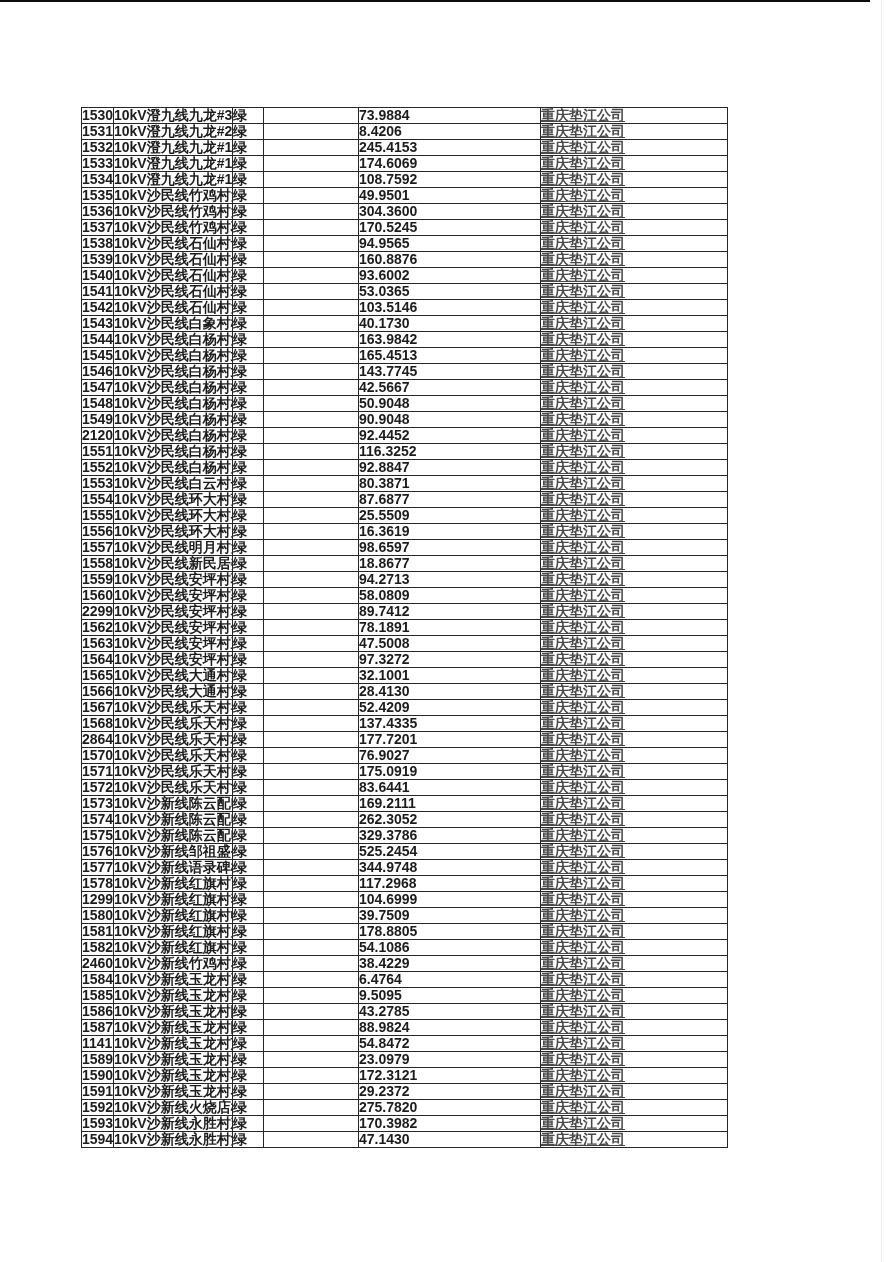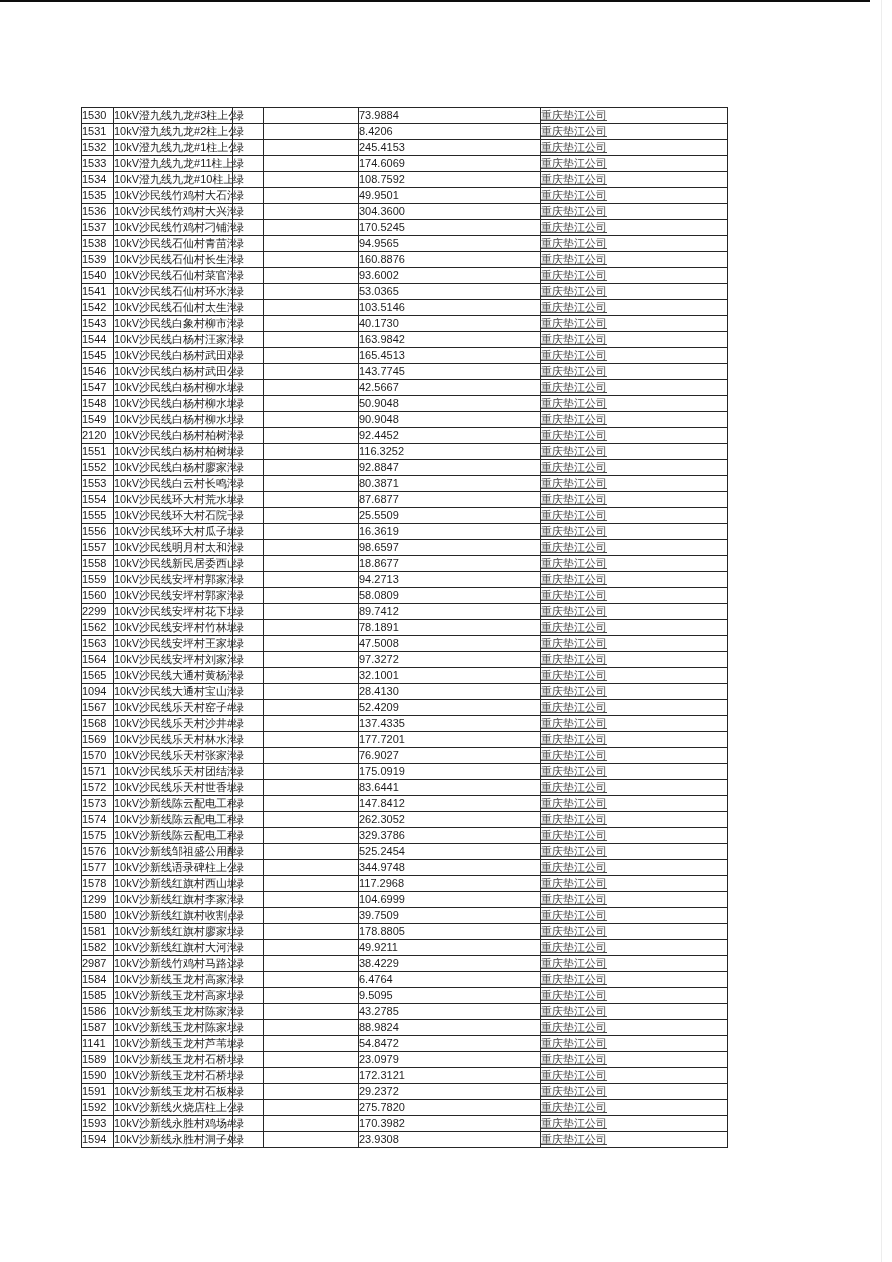--- a/index.html
+++ b/index.html
@@ -21,21 +21,22 @@
     width:1px;height:1262px;
     background:#ededed;
   }
   .grid-wrap{
     position:absolute;left:81px;top:107px;
   }
   table.grid{
     border-collapse:collapse;
     table-layout:fixed;
     width:646px;
-    font-size:11px;
+    font-size:14px;
+    font-weight:bold;
   }
   table.grid td{
     border:1px solid #262626;
     height:15px;
     line-height:15px;
     padding:0;
     white-space:nowrap;
     overflow:hidden;
     vertical-align:middle;
     color:#1c1c1c;
@@ -350,21 +351,21 @@
         </tr>
         <tr>
           <td class="c-num">1565</td>
           <td class="c-name">10kV沙民线大通村黄杨湾</td>
           <td class="c-status">绿</td>
           <td class="c-empty"></td>
           <td class="c-value">32.1001</td>
           <td class="c-company"><span>重庆垫江公司</span></td>
         </tr>
         <tr>
-          <td class="c-num">1094</td>
+          <td class="c-num">1566</td>
           <td class="c-name">10kV沙民线大通村宝山湾</td>
           <td class="c-status">绿</td>
           <td class="c-empty"></td>
           <td class="c-value">28.4130</td>
           <td class="c-company"><span>重庆垫江公司</span></td>
         </tr>
         <tr>
           <td class="c-num">1567</td>
           <td class="c-name">10kV沙民线乐天村窑子#2</td>
           <td class="c-status">绿</td>
@@ -374,21 +375,21 @@
         </tr>
         <tr>
           <td class="c-num">1568</td>
           <td class="c-name">10kV沙民线乐天村沙井#6</td>
           <td class="c-status">绿</td>
           <td class="c-empty"></td>
           <td class="c-value">137.4335</td>
           <td class="c-company"><span>重庆垫江公司</span></td>
         </tr>
         <tr>
-          <td class="c-num">1569</td>
+          <td class="c-num">2864</td>
           <td class="c-name">10kV沙民线乐天村林水湾</td>
           <td class="c-status">绿</td>
           <td class="c-empty"></td>
           <td class="c-value">177.7201</td>
           <td class="c-company"><span>重庆垫江公司</span></td>
         </tr>
         <tr>
           <td class="c-num">1570</td>
           <td class="c-name">10kV沙民线乐天村张家湾</td>
           <td class="c-status">绿</td>
@@ -410,21 +411,21 @@
           <td class="c-status">绿</td>
           <td class="c-empty"></td>
           <td class="c-value">83.6441</td>
           <td class="c-company"><span>重庆垫江公司</span></td>
         </tr>
         <tr>
           <td class="c-num">1573</td>
           <td class="c-name">10kV沙新线陈云配电工程</td>
           <td class="c-status">绿</td>
           <td class="c-empty"></td>
-          <td class="c-value">147.8412</td>
+          <td class="c-value">169.2111</td>
           <td class="c-company"><span>重庆垫江公司</span></td>
         </tr>
         <tr>
           <td class="c-num">1574</td>
           <td class="c-name">10kV沙新线陈云配电工程</td>
           <td class="c-status">绿</td>
           <td class="c-empty"></td>
           <td class="c-value">262.3052</td>
           <td class="c-company"><span>重庆垫江公司</span></td>
         </tr>
@@ -482,25 +483,25 @@
           <td class="c-status">绿</td>
           <td class="c-empty"></td>
           <td class="c-value">178.8805</td>
           <td class="c-company"><span>重庆垫江公司</span></td>
         </tr>
         <tr>
           <td class="c-num">1582</td>
           <td class="c-name">10kV沙新线红旗村大河湾</td>
           <td class="c-status">绿</td>
           <td class="c-empty"></td>
-          <td class="c-value">49.9211</td>
-          <td class="c-company"><span>重庆垫江公司</span></td>
-        </tr>
-        <tr>
-          <td class="c-num">2987</td>
+          <td class="c-value">54.1086</td>
+          <td class="c-company"><span>重庆垫江公司</span></td>
+        </tr>
+        <tr>
+          <td class="c-num">2460</td>
           <td class="c-name">10kV沙新线竹鸡村马路边</td>
           <td class="c-status">绿</td>
           <td class="c-empty"></td>
           <td class="c-value">38.4229</td>
           <td class="c-company"><span>重庆垫江公司</span></td>
         </tr>
         <tr>
           <td class="c-num">1584</td>
           <td class="c-name">10kV沙新线玉龙村高家湾</td>
           <td class="c-status">绿</td>
@@ -578,18 +579,18 @@
           <td class="c-status">绿</td>
           <td class="c-empty"></td>
           <td class="c-value">170.3982</td>
           <td class="c-company"><span>重庆垫江公司</span></td>
         </tr>
         <tr>
           <td class="c-num">1594</td>
           <td class="c-name">10kV沙新线永胜村洞子处</td>
           <td class="c-status">绿</td>
           <td class="c-empty"></td>
-          <td class="c-value">23.9308</td>
+          <td class="c-value">47.1430</td>
           <td class="c-company"><span>重庆垫江公司</span></td>
         </tr>
       </tbody>
   </table>
 </div>
 
 </body></html>

